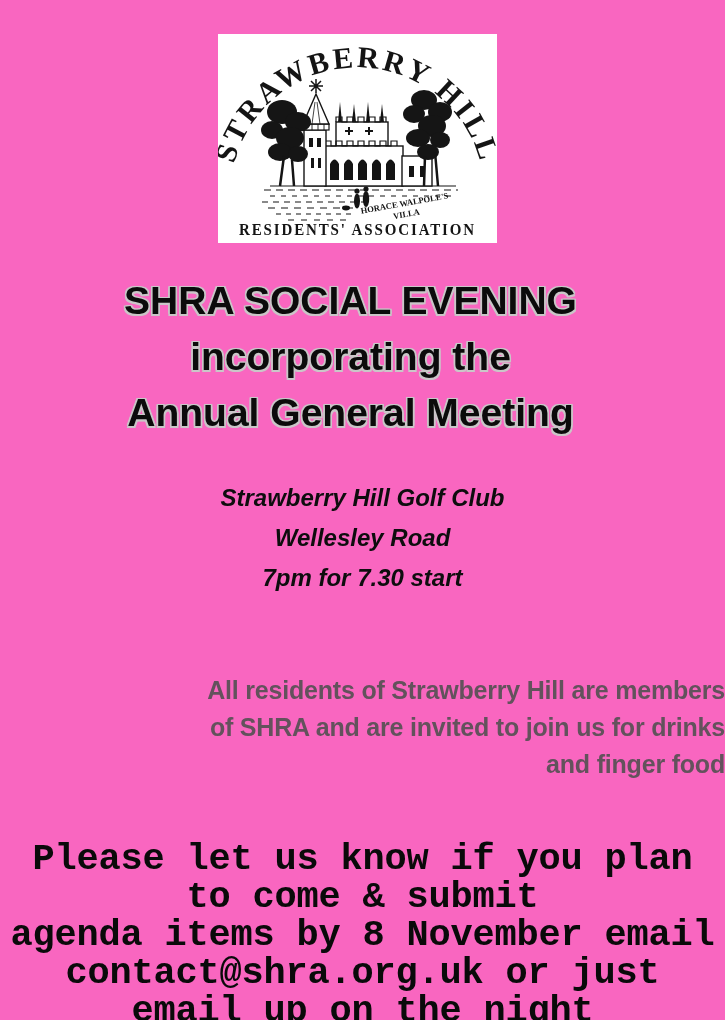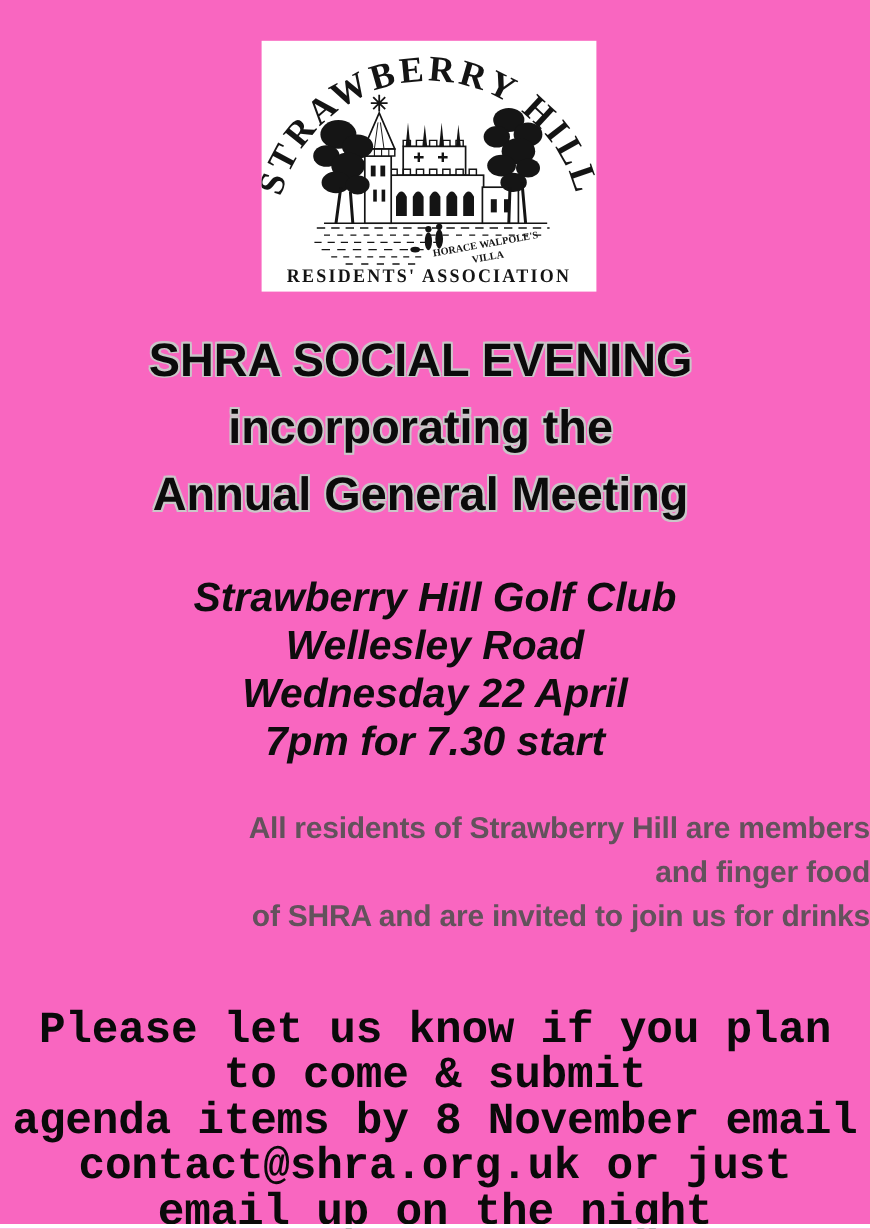--- a/index.html
+++ b/index.html
@@ -46,21 +46,21 @@
 
   
   .details {
     position: absolute;
     top: 478px;
     left: 0;
     width: 725px;
     text-align: center;
     font-weight: bold;
     font-style: italic;
-    font-size: 34px;
+    font-size: 24px;
     line-height: 40px;
     color: #0e0d0e;
   }
 
   
   .invitation {
     position: absolute;
     top: 672px;
     left: 0;
     width: 725px;
@@ -202,28 +202,27 @@
 
 <div class="heading">
   <div>SHRA SOCIAL EVENING</div>
   <div>incorporating the</div>
   <div>Annual General Meeting</div>
 </div>
 
 <div class="details">
   <div>Strawberry Hill Golf Club</div>
   <div>Wellesley Road</div>
-  <div>Wednesday 22 April</div>
   <div>7pm for 7.30 start</div>
 </div>
 
 <div class="invitation">
   <div>All residents of Strawberry Hill are members</div>
+  <div>of SHRA and are invited to join us for drinks</div>
   <div>and finger food</div>
-  <div>of SHRA and are invited to join us for drinks</div>
 </div>
 
 <div class="rsvp">
   <div>Please let us know if you plan to come &amp; submit</div>
   <div>agenda items by 8 November email</div>
   <div><span class="email">contact@shra.org.uk</span><span> or just email up on the night</span></div>
 </div>
 
 <div class="bottom-strip"></div>
 

